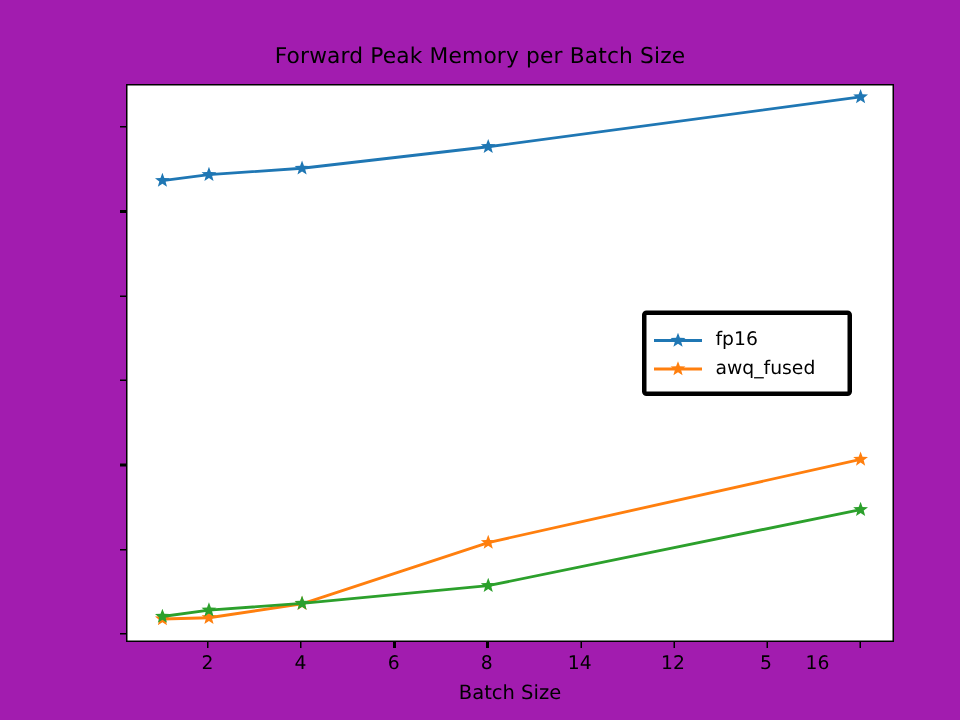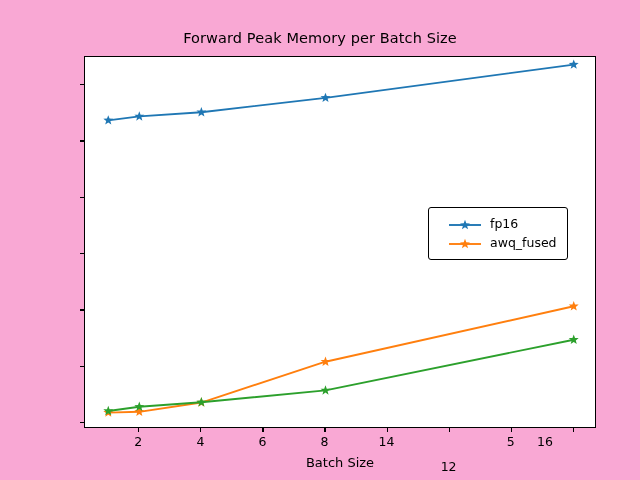--- a/index.html
+++ b/index.html
@@ -10,21 +10,21 @@
   body {
     width: 640px;
     height: 480px;
     font-family: "DejaVu Sans", sans-serif;
     overflow: hidden;
   }
   #figure {
     position: relative;
     width: 640px;
     height: 480px;
-    background: #f9a8d4;
+    background: #a21caf;
   }
   #chart-title {
     position: absolute;
     left: 0;
     top: 30px;
     width: 640px;
     text-align: center;
     font-size: 14.5px;
     color: #000000;
     letter-spacing: 0.1px;
@@ -88,24 +88,24 @@
     font-size: 12.5px;
     color: #000000;
     transform: rotate(-90deg);
     transform-origin: center center;
   }
   #legend {
     position: absolute;
     left: 428px;
     top: 207px;
     width: 140px;
-    border: 1px solid #000000;
+    border: 3px solid #000000;
     border-radius: 3px;
     background: #ffffff;
-    padding: 6px 8px 7px 19px;
+    padding: 6px 8px 7px 4px;
     box-sizing: border-box;
   }
   .legend-row {
     display: flex;
     align-items: center;
     height: 19px;
   }
   .legend-swatch {
     width: 34px;
     height: 14px;
@@ -141,21 +141,21 @@
       <div class="xtick-label" style="left: 138.303px;">2</div>
       <div class="xtick-mark" style="left: 138.303px;"></div>
       <div class="xtick-label" style="left: 200.364px;">4</div>
       <div class="xtick-mark" style="left: 200.364px;"></div>
       <div class="xtick-label" style="left: 262.424px;">6</div>
       <div class="xtick-mark" style="left: 262.424px;"></div>
       <div class="xtick-label" style="left: 324.485px;">8</div>
       <div class="xtick-mark" style="left: 324.485px;"></div>
       <div class="xtick-label" style="left: 386.545px;">14</div>
       <div class="xtick-mark" style="left: 386.545px;"></div>
-      <div class="xtick-label" style="left: 448.606px; margin-top: 25px;">12</div>
+      <div class="xtick-label" style="left: 448.606px;">12</div>
       <div class="xtick-mark" style="left: 448.606px;"></div>
       <div class="xtick-label" style="left: 510.667px;">5</div>
       <div class="xtick-mark" style="left: 510.667px;"></div>
       <div class="xtick-label" style="left: 545px;">16</div>
       <div class="xtick-mark" style="left: 572.727px;"></div>
     </div>
 
   <div id="plot-area">
     <svg id="plot-svg" viewBox="0 0 512 372" preserveAspectRatio="none">
         <g>

